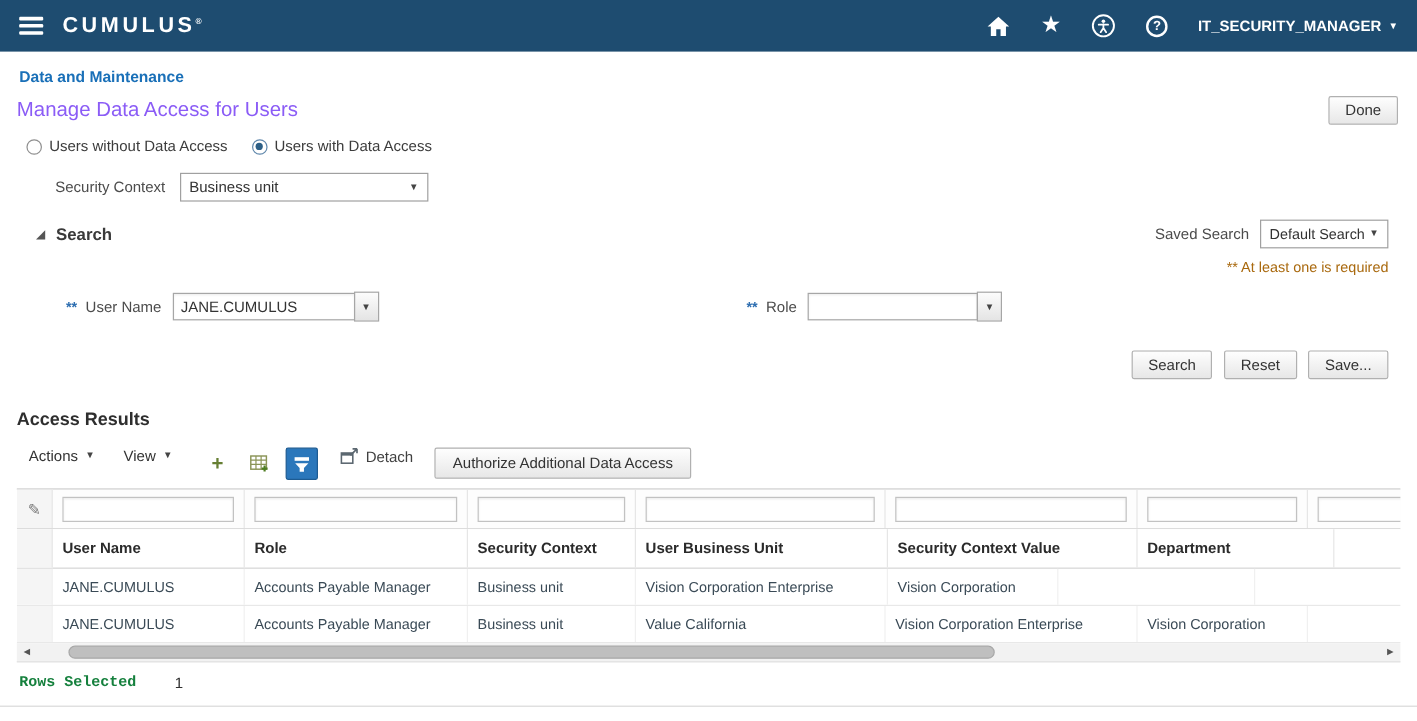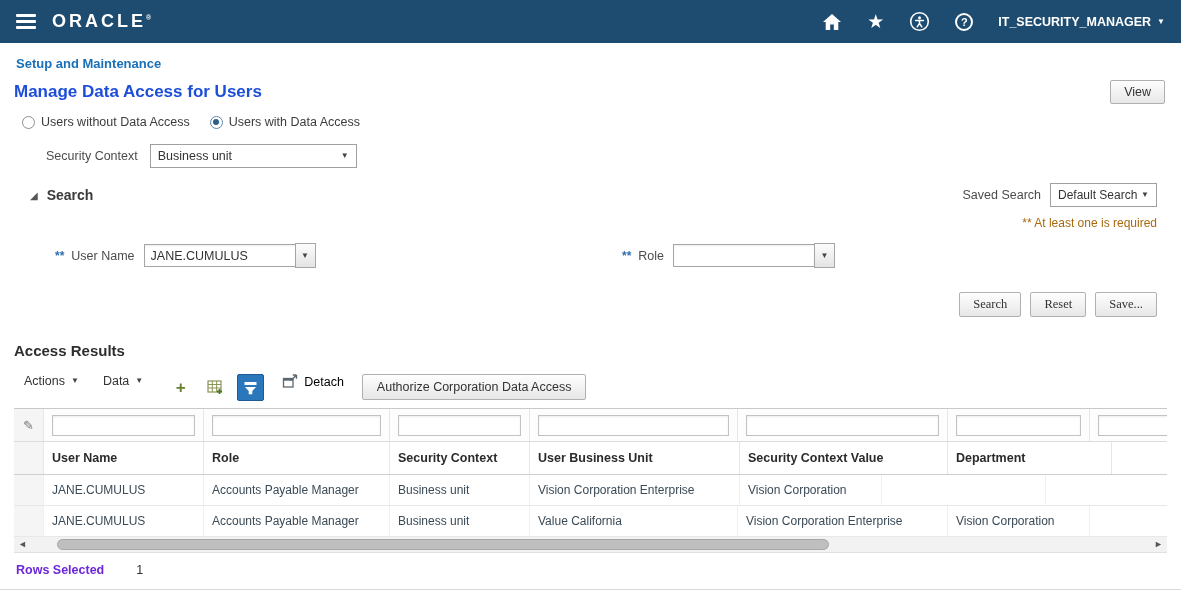--- a/index.html
+++ b/index.html
@@ -20,21 +20,21 @@
                  color: #fff; font-weight: bold; font-size: 11px; }
   .user-menu { display: inline-flex; align-items: center; gap: 6px; cursor: pointer; }
   .user-menu-label { color: #fff; font-weight: bold; font-size: 12.5px; }
   .caret { font-size: 8px; color: #444; line-height: 1; }
   .caret.white { color: #fff; }
 
   
   .breadcrumb { padding: 13px 0 0 16px; }
   .breadcrumb a { color: #1a70b8; font-weight: bold; font-size: 13px; text-decoration: none; cursor: pointer; }
   .page-header { display: flex; justify-content: space-between; align-items: center; padding: 9px 16px 0 14px; }
-  .page-title { font-size: 17px; font-weight: bold; color: #1d4ed8; }
+  .page-title { font-size: 17px; font-weight: normal; color: #8b5cf6; }
 
   .btn { display: inline-block; padding: 4px 13px; font-size: 12.5px; color: #333;
          background: linear-gradient(#fefefe, #e7e7e7); border: 1px solid #b0b0b0;
          border-radius: 2px; cursor: pointer; font-family: inherit; }
 
   
   .radio-row { display: flex; align-items: center; gap: 20px; margin: 11px 0 0 22px; }
   .radio-opt { display: inline-flex; align-items: center; gap: 6px; cursor: pointer; color: #3c3c3c; }
   .radio-circle { width: 13px; height: 13px; border: 1px solid #8f8f8f; border-radius: 50%; background: #fff;
                   display: inline-flex; align-items: center; justify-content: center; }
@@ -64,32 +64,32 @@
   .combo-btn { width: 21px; height: 25px; border: 1px solid #a6a6a6; margin-left: -1px;
                background: linear-gradient(#fcfcfc, #e4e4e4); display: inline-flex; align-items: center;
                justify-content: center; cursor: pointer; }
   .group-username { left: 55px; }
   .group-username .field-label { margin-right: 9px; }
   .group-username .text-input { width: 152px; }
   .group-role { left: 622px; }
   .group-role .field-label { margin-right: 9px; }
   .group-role .text-input { width: 142px; }
 
-  .search-actions { text-align: right; margin: 21px 24px 0 0; font-family: Liberation Serif, serif; }
+  .search-actions { text-align: right; margin: 21px 24px 0 0; }
   .search-actions .btn { margin-left: 6px; }
 
   
   .results-title { font-size: 15px; font-weight: bold; color: #2e2e2e; margin: 25px 0 0 14px; }
   .toolbar { display: flex; align-items: flex-start; margin-top: 10px; padding: 5px 0 7px 24px; }
   .menu-btn { display: inline-flex; align-items: center; gap: 6px; cursor: pointer; margin-right: 24px; color: #333; }
   .icon-btn { height: 27px; min-width: 27px; display: inline-flex; align-items: center; justify-content: center;
               cursor: pointer; margin-right: 8px; border: 1px solid transparent; border-radius: 2px; }
   .plus-glyph { font-size: 17px; font-weight: bold; color: #667f33; line-height: 1; }
   .icon-btn.pressed { background: #2b77bb; border-color: #1d5b92; }
-  .detach-btn { display: inline-flex; align-items: center; gap: 6px; cursor: pointer; margin-left: 10px; color: #000000; }
+  .detach-btn { display: inline-flex; align-items: center; gap: 6px; cursor: pointer; margin-left: 10px; color: #404040; }
   .authorize-btn { margin-left: 18px; padding: 5px 14px; }
 
   
   .table-wrap { margin: 0 0 0 14px; width: 1153px; overflow: hidden; border-top: 1px solid #c9c9c9; }
   .trow { display: flex; width: 1240px; }
   .tcell { flex: none; border-right: 1px solid #e6e6e6; overflow: hidden; white-space: nowrap; }
   .c0 { width: 30px; background: #f5f5f5; display: flex; align-items: center; justify-content: center; }
   .c1 { width: 160px; } .c2 { width: 186px; } .c3 { width: 140px; } .c4 { width: 208px; }
   .c5 { width: 210px; } .c6 { width: 142px; } .c7 { width: 164px; }
   .qbe-row { height: 33px; border-bottom: 1px solid #dcdcdc; background: #fdfdfd; align-items: center; }
@@ -108,36 +108,36 @@
   .hscroll { position: relative; height: 16px; margin-left: 14px; width: 1153px;
              background: #f2f2f2; border-bottom: 1px solid #e0e0e0; }
   .hscroll .arrow { position: absolute; top: 2px; font-size: 9px; color: #555; cursor: pointer; }
   .hscroll .arrow.left { left: 4px; }
   .hscroll .arrow.right { right: 4px; }
   .hscroll .thumb { position: absolute; left: 43px; top: 2px; width: 772px; height: 11px;
                     background: #bfbfbf; border: 1px solid #a8a8a8; border-radius: 6px; cursor: grab; }
 
   
   .results-footer { display: flex; align-items: center; padding: 10px 0 0 16px; }
-  .rows-selected-label { font-weight: bold; color: #6d28d9; }
+  .rows-selected-label { font-weight: bold; color: #15803d; font-family: Liberation Mono, monospace; }
   .rows-selected-count { margin-left: 32px; color: #2e2e2e; }
   .bottom-divider { border-top: 1px solid #d9d9d9; margin-top: 12px; }
 
   svg { display: block; }
 </style>
 </head>
 <body>
 
 <div class="topbar">
   <div class="hamburger">
     <span></span>
     <span></span>
     <span></span>
   </div>
-  <div class="brand"><span>ORACLE</span><sup>®</sup></div>
+  <div class="brand"><span>CUMULUS</span><sup>®</sup></div>
   <div class="topbar-right">
     <span class="tb-icon">
       <svg width="20" height="18" viewBox="0 0 20 18">
         <path d="M10 1 L19 9 L16.3 9 L16.3 17 L11.8 17 L11.8 11.4 L8.2 11.4 L8.2 17 L3.7 17 L3.7 9 L1 9 Z" fill="#ffffff"></path>
       </svg>
     </span>
     <span class="tb-icon star-glyph">
         <span>★</span>
       </span>
     <span class="tb-icon">
@@ -151,26 +151,26 @@
       <span class="help-circle">?</span>
     </span>
     <span class="user-menu">
       <span class="user-menu-label">IT_SECURITY_MANAGER</span>
       <span class="caret white">▼</span>
     </span>
   </div>
 </div>
 
 <div class="breadcrumb">
-  <a>Setup and Maintenance</a>
+  <a>Data and Maintenance</a>
 </div>
 
 <div class="page-header">
   <div class="page-title">Manage Data Access for Users</div>
-  <button class="btn">View</button>
+  <button class="btn">Done</button>
 </div>
 
 <div class="radio-row">
   <span class="radio-opt">
     <span class="radio-circle"></span>
     <span>Users without Data Access</span>
   </span>
   <span class="radio-opt">
     <span class="radio-circle selected"></span>
     <span>Users with Data Access</span>
@@ -224,21 +224,21 @@
 </div>
 
 <div class="results-title">Access Results</div>
 
 <div class="toolbar">
   <span class="menu-btn">
     <span>Actions</span>
     <span class="caret">▼</span>
   </span>
   <span class="menu-btn">
-    <span>Data</span>
+    <span>View</span>
     <span class="caret">▼</span>
   </span>
   <span class="icon-btn">
     <span class="plus-glyph">+</span>
   </span>
   <span class="icon-btn">
     <svg width="17" height="15" viewBox="0 0 17 15">
       <rect x="1" y="1" width="13" height="11" fill="#ffffff" stroke="#8a9456" stroke-width="1.2"></rect>
       <path d="M1 4.5 H14 M1 8 H14 M5.3 1 V12 M9.6 1 V12" stroke="#8a9456" stroke-width="1"></path>
       <path d="M12.5 9 V14 M10 11.5 H15" stroke="#4e7d21" stroke-width="1.8"></path>
@@ -251,21 +251,21 @@
     </svg>
   </span>
   <span class="detach-btn">
     <svg width="16" height="15" viewBox="0 0 16 15">
       <rect x="1.5" y="4.5" width="9.5" height="8.5" fill="none" stroke="#5b6770" stroke-width="1.3"></rect>
       <rect x="1.5" y="4.5" width="9.5" height="2.2" fill="#5b6770"></rect>
       <path d="M9 6.5 L14.5 1 M14.5 1 H10.8 M14.5 1 V4.7" stroke="#5b6770" stroke-width="1.4" fill="none"></path>
     </svg>
     <span>Detach</span>
   </span>
-  <button class="btn authorize-btn">Authorize Corporation Data Access</button>
+  <button class="btn authorize-btn">Authorize Additional Data Access</button>
 </div>
 
 <div class="table-wrap">
 
   <div class="trow qbe-row">
     <div class="tcell c0">
       <span class="pencil-glyph">✎</span>
     </div>
     <div class="tcell c1">
         <input class="qbe-input" type="text" style="">

